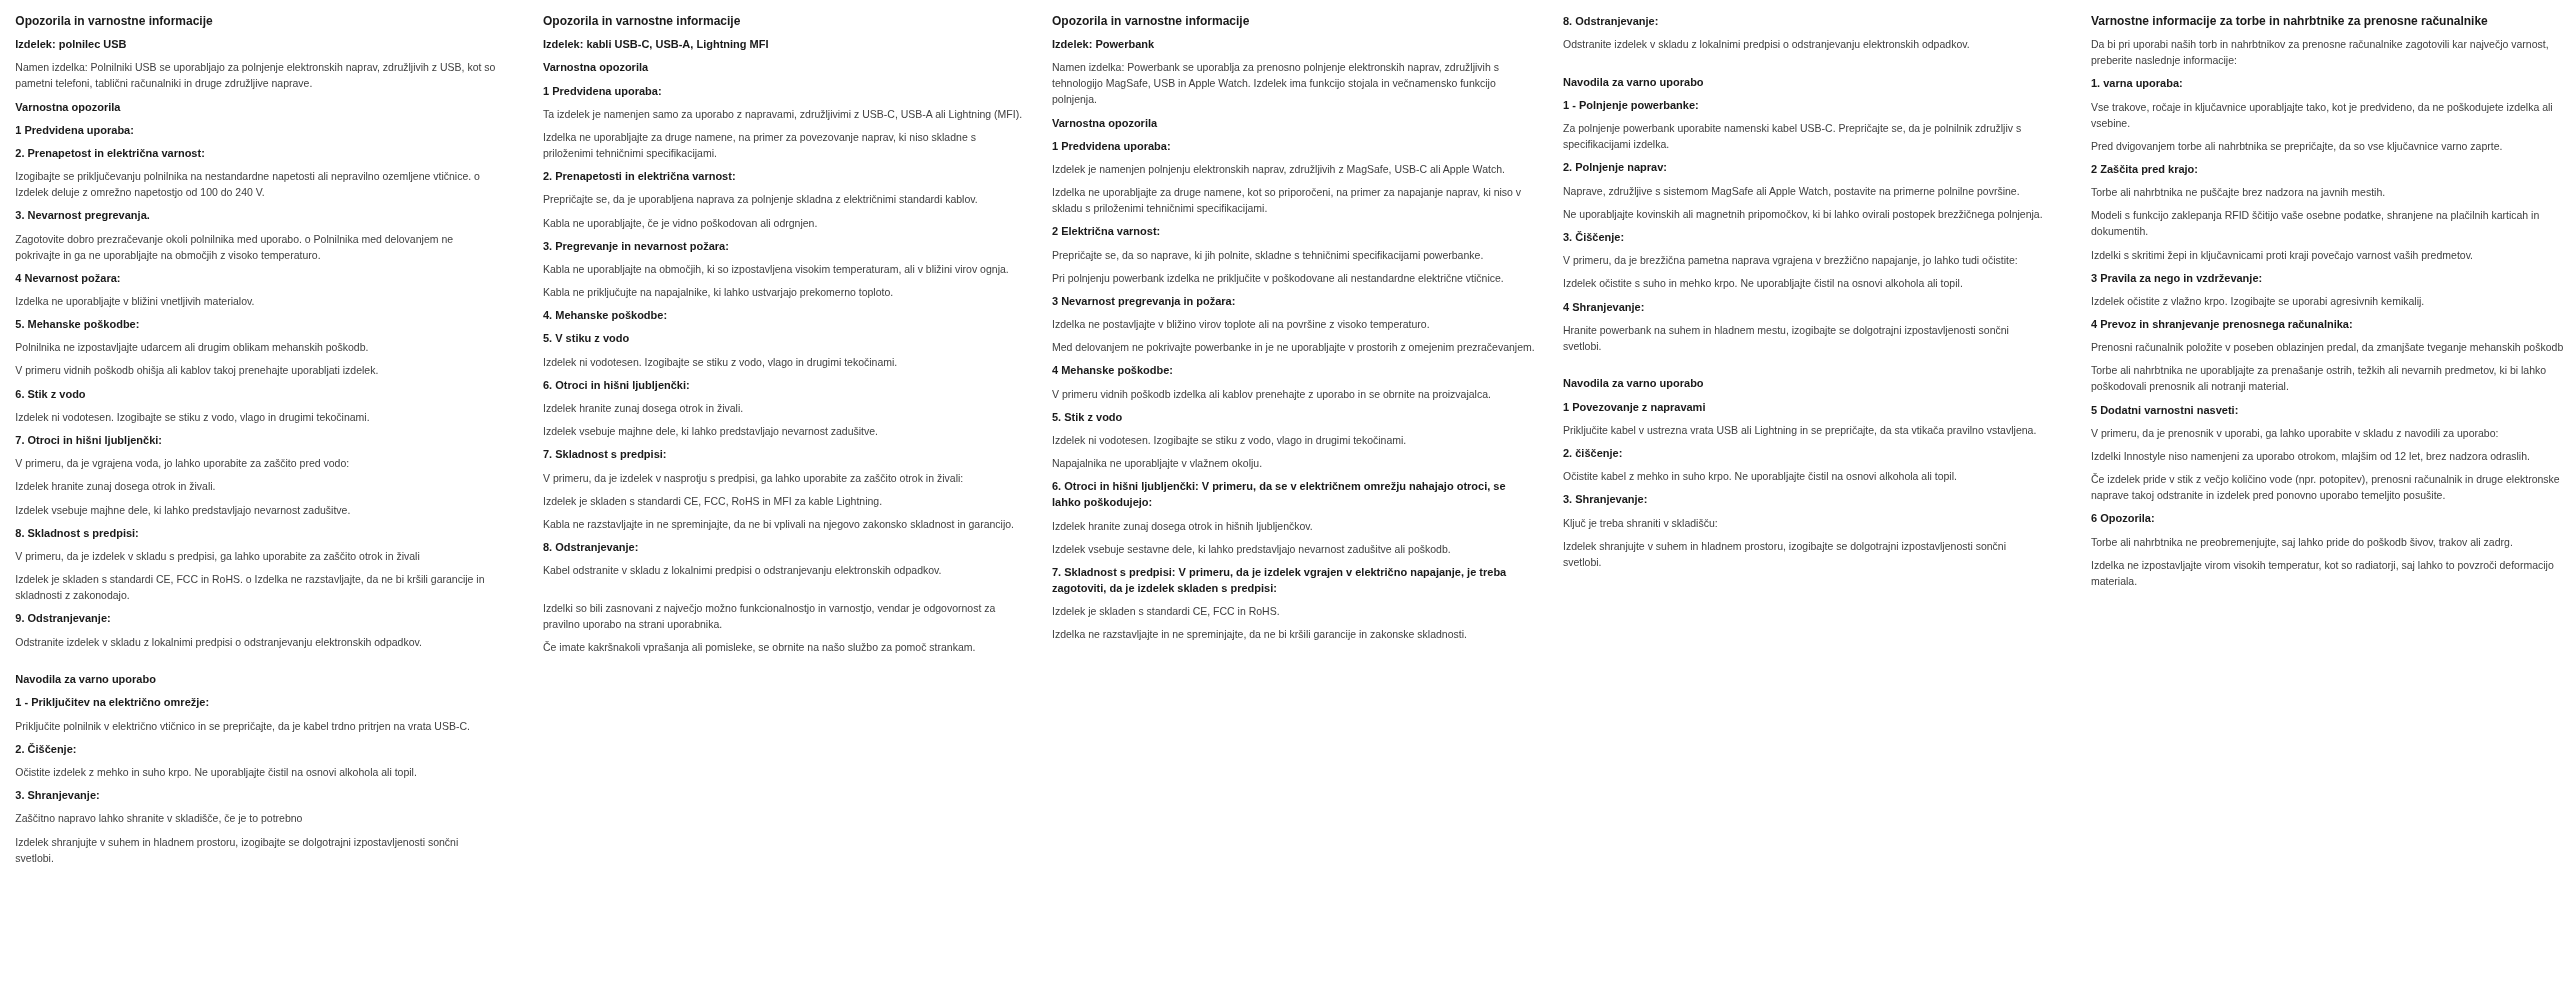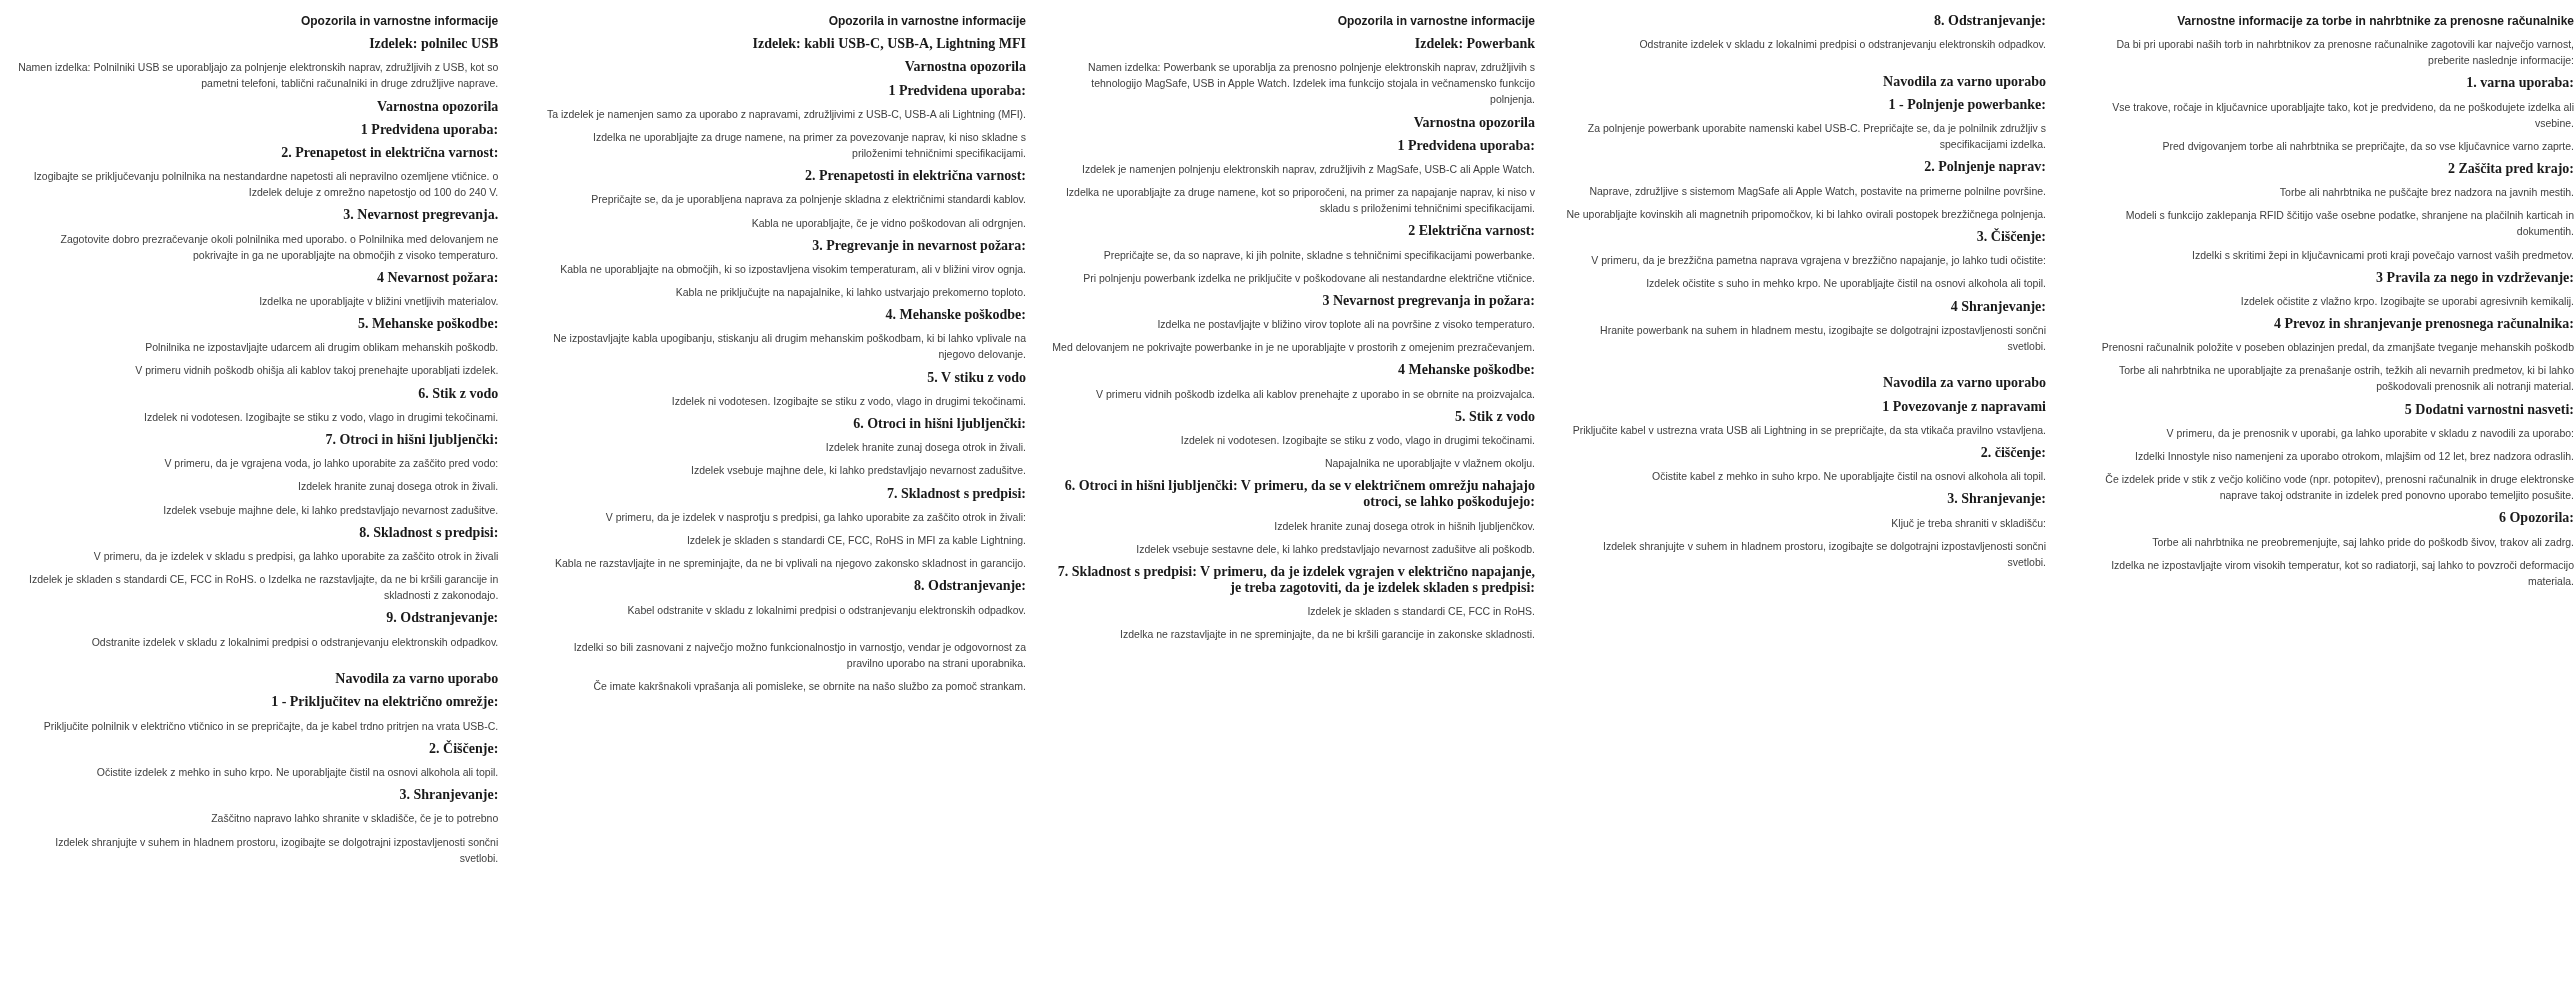--- a/index.html
+++ b/index.html
@@ -12,36 +12,34 @@
     width: 2576px;
     height: 1006px;
     overflow: hidden;
     font-family: "Liberation Sans", sans-serif;
     -webkit-font-smoothing: antialiased;
   }
   .col {
     position: absolute;
     top: 13px;
     width: 483px;
-    text-align: right;
   }
   .t {
     font-size: 12px;
     font-weight: 700;
     color: #1a1a1a;
     line-height: 16px;
     margin: 0 0 7.2px 0;
   }
   .h {
-    font-size: 14px;
+    font-size: 11px;
     font-weight: 700;
     color: #1a1a1a;
     line-height: 16px;
     margin: 0 0 7.2px 0;
-    font-family: Liberation Serif, serif;
   }
   .p {
     font-size: 10.5px;
     font-weight: 400;
     color: #404040;
     line-height: 16px;
     margin: 0 0 7.2px 0;
   }
   .gap {
     height: 14.5px;
@@ -94,21 +92,20 @@
       <div class="h">1 Predvidena uporaba:</div>
       <div class="p">Ta izdelek je namenjen samo za uporabo z napravami, združljivimi z USB-C, USB-A ali Lightning (MFI).</div>
       <div class="p">Izdelka ne uporabljajte za druge namene, na primer za povezovanje naprav, ki niso skladne s priloženimi tehničnimi specifikacijami.</div>
       <div class="h">2. Prenapetosti in električna varnost:</div>
       <div class="p">Prepričajte se, da je uporabljena naprava za polnjenje skladna z električnimi standardi kablov.</div>
       <div class="p">Kabla ne uporabljajte, če je vidno poškodovan ali odrgnjen.</div>
       <div class="h">3. Pregrevanje in nevarnost požara:</div>
       <div class="p">Kabla ne uporabljajte na območjih, ki so izpostavljena visokim temperaturam, ali v bližini virov ognja.</div>
       <div class="p">Kabla ne priključujte na napajalnike, ki lahko ustvarjajo prekomerno toploto.</div>
       <div class="h">4. Mehanske poškodbe:</div>
-      <div class="p">Ne izpostavljajte kabla upogibanju, stiskanju ali drugim mehanskim poškodbam, ki bi lahko vplivale na njegovo delovanje.</div>
       <div class="h">5. V stiku z vodo</div>
       <div class="p">Izdelek ni vodotesen. Izogibajte se stiku z vodo, vlago in drugimi tekočinami.</div>
       <div class="h">6. Otroci in hišni ljubljenčki:</div>
       <div class="p">Izdelek hranite zunaj dosega otrok in živali.</div>
       <div class="p">Izdelek vsebuje majhne dele, ki lahko predstavljajo nevarnost zadušitve.</div>
       <div class="h">7. Skladnost s predpisi:</div>
       <div class="p">V primeru, da je izdelek v nasprotju s predpisi, ga lahko uporabite za zaščito otrok in živali:</div>
       <div class="p">Izdelek je skladen s standardi CE, FCC, RoHS in MFI za kable Lightning.</div>
       <div class="p">Kabla ne razstavljajte in ne spreminjajte, da ne bi vplivali na njegovo zakonsko skladnost in garancijo.</div>
       <div class="h">8. Odstranjevanje:</div>

